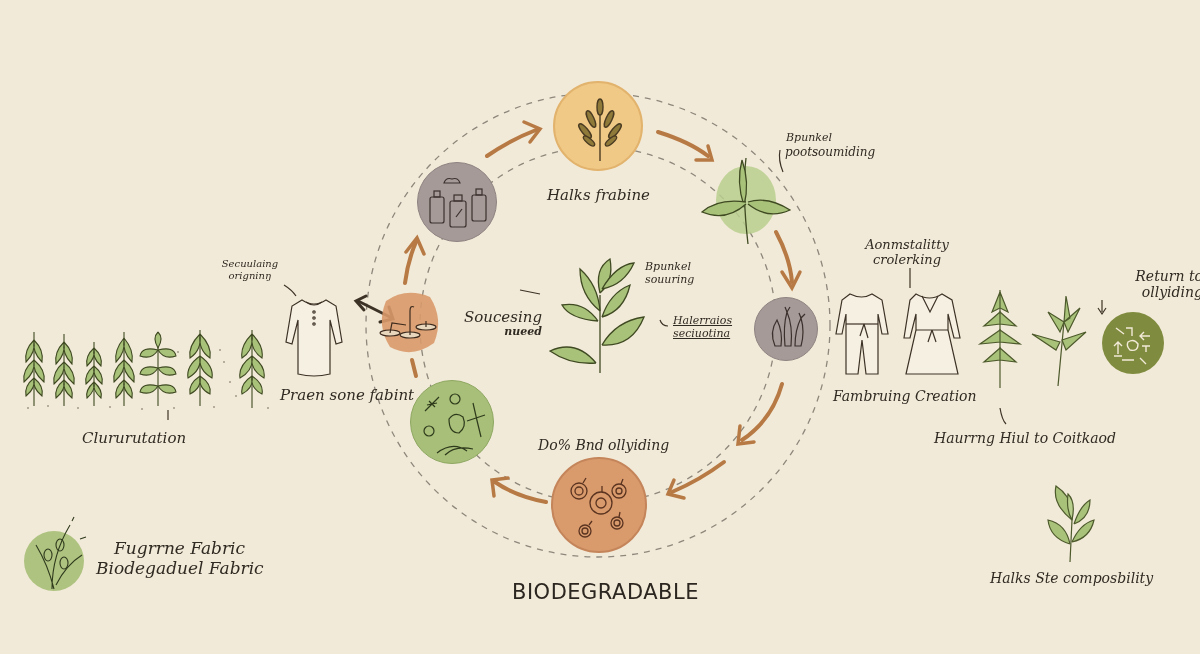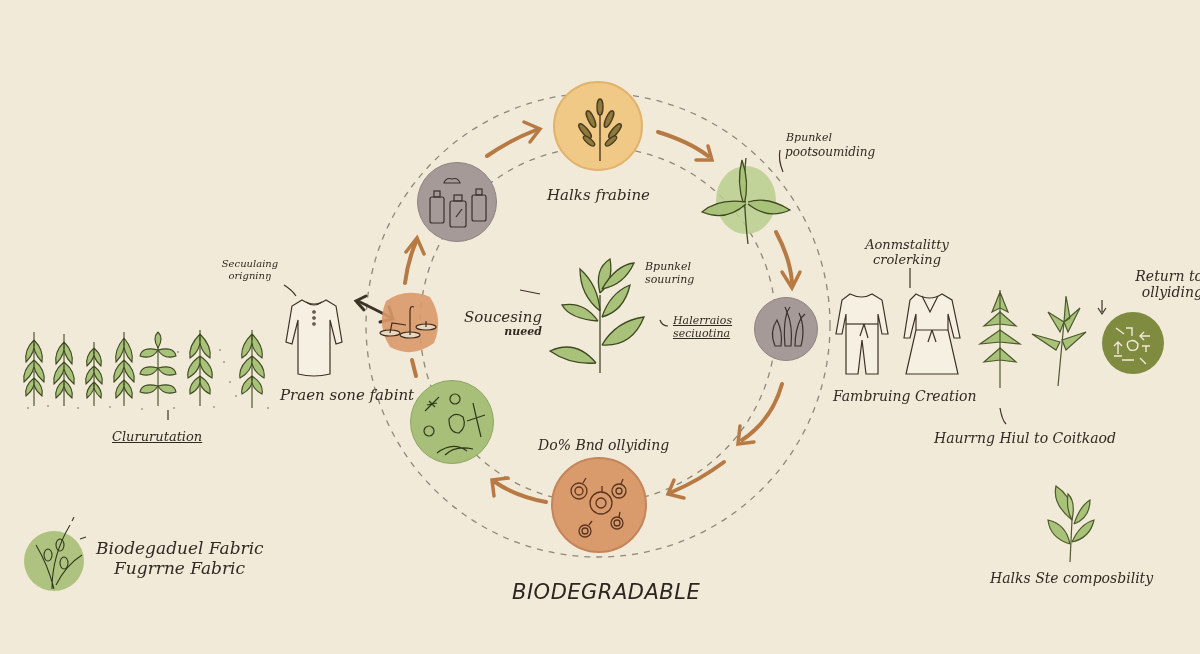--- a/index.html
+++ b/index.html
@@ -243,21 +243,21 @@
         <circle cx="196" cy="85" r="0.8"></circle>
         <circle cx="212" cy="60" r="0.8"></circle>
         <circle cx="206" cy="40" r="0.8"></circle>
         <circle cx="218" cy="74" r="0.8"></circle>
         <circle cx="250" cy="86" r="0.8"></circle>
         <circle cx="160" cy="30" r="0.8"></circle>
         <circle cx="202" cy="28" r="0.8"></circle>
     </g>
   </svg>
 </div>
-<div class="abs lbl" style="left:112px;top:430px;font-size:13px;text-decoration:underline;">Clururutation</div>
+<div class="abs lbl" style="left:82px;top:430px;font-size:15px;">Clururutation</div>
 
 <div class="abs lbl c" style="left:202px;top:258px;width:96px;font-size:10px;">
   <div>Secuulaing</div>
   <div>origninŋ</div>
 </div>
 <div class="abs" style="left:284px;top:298px;width:60px;height:82px;">
   <svg width="60" height="82">
     <g stroke="#3d3226" stroke-width="1.2" fill="#f6f0e2">
       <path d="M18 2 Q30 10 42 2 L52 8 L58 44 L52 46 L46 22 L46 76 Q30 80 14 76 L14 22 L8 46 L2 44 L8 8 Z"></path>
       <path d="M22 4 Q30 10 38 4" fill="none"></path>
@@ -310,37 +310,37 @@
       <path d="M14 16 L22 22 M24 16 L30 16 L30 24"></path>
       <path d="M48 24 L38 24 M42 20 L38 24 L42 28"></path>
       <path d="M16 30 L16 42 M12 34 L16 30 L20 34 M12 44 L20 44"></path>
       <path d="M26 30 Q32 26 36 32 Q36 40 28 38 Q24 34 26 30 Z"></path>
       <path d="M40 34 L48 34 M44 34 L44 40"></path>
       <path d="M20 48 L32 48 M38 46 L44 52"></path>
     </g>
   </svg>
 </div>
 
-<div class="abs title" style="left:512px;top:580px;font-size:21px;font-style:italic;">BIODEGRADABLE</div>
+<div class="abs title" style="left:512px;top:580px;font-size:21px;">BIODEGRADABLE</div>
 
 <div class="abs" style="left:22px;top:515px;width:70px;height:75px;">
   <svg width="70" height="75">
     <circle cx="32" cy="46" r="30" fill="#a7bf78" opacity="0.9"></circle>
     <g stroke="#2f3a1c" stroke-width="1.1" fill="none">
       <path d="M30 74 Q30 40 48 10 M32 74 Q26 50 14 30 M34 70 Q44 50 60 40"></path>
       <ellipse cx="26" cy="40" rx="4" ry="6"></ellipse>
         <ellipse cx="38" cy="30" rx="4" ry="6"></ellipse>
         <ellipse cx="42" cy="48" rx="4" ry="6"></ellipse>
       <path d="M50 6 L52 2 M58 24 L64 22"></path>
     </g>
   </svg>
 </div>
 <div class="abs lbl" style="left:96px;top:538px;font-size:17px;line-height:1.2;">
+  <div style="padding-left:18px;">Fugrrne Fabric</div>
   <div>Biodegaduel Fabric</div>
-  <div style="padding-left:18px;">Fugrrne Fabric</div>
 </div>
 
 <div class="abs" style="left:1044px;top:484px;width:56px;height:80px;">
   <svg width="56" height="80">
     <g stroke="#4d5a2c" stroke-width="1.2" fill="#a9c27a">
       <path d="M26 78 L28 36" fill="none"></path>
       <path d="M28 36 Q8 20 12 2 Q30 14 28 36"></path>
       <path d="M28 36 Q32 18 24 10 Q22 26 28 36" fill="#b9cf8e"></path>
       <path d="M30 40 Q36 22 46 16 Q46 34 30 40"></path>
       <path d="M26 60 Q6 54 4 36 Q22 40 26 60"></path>

